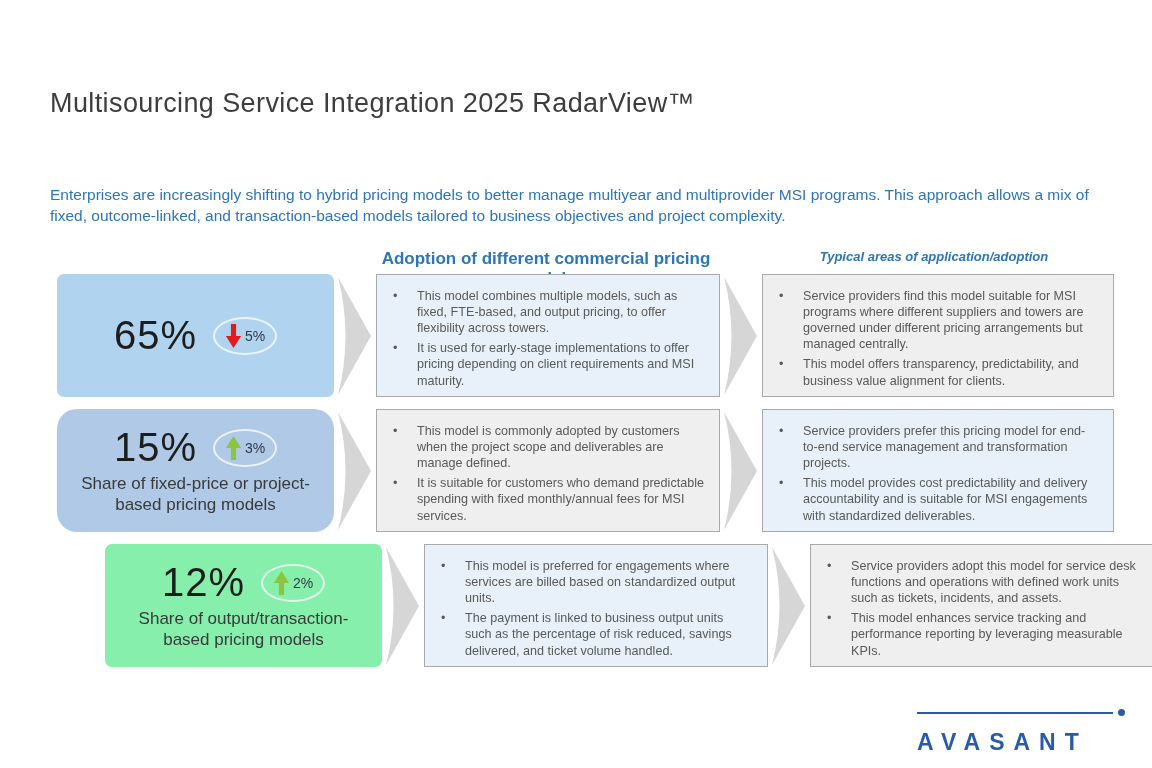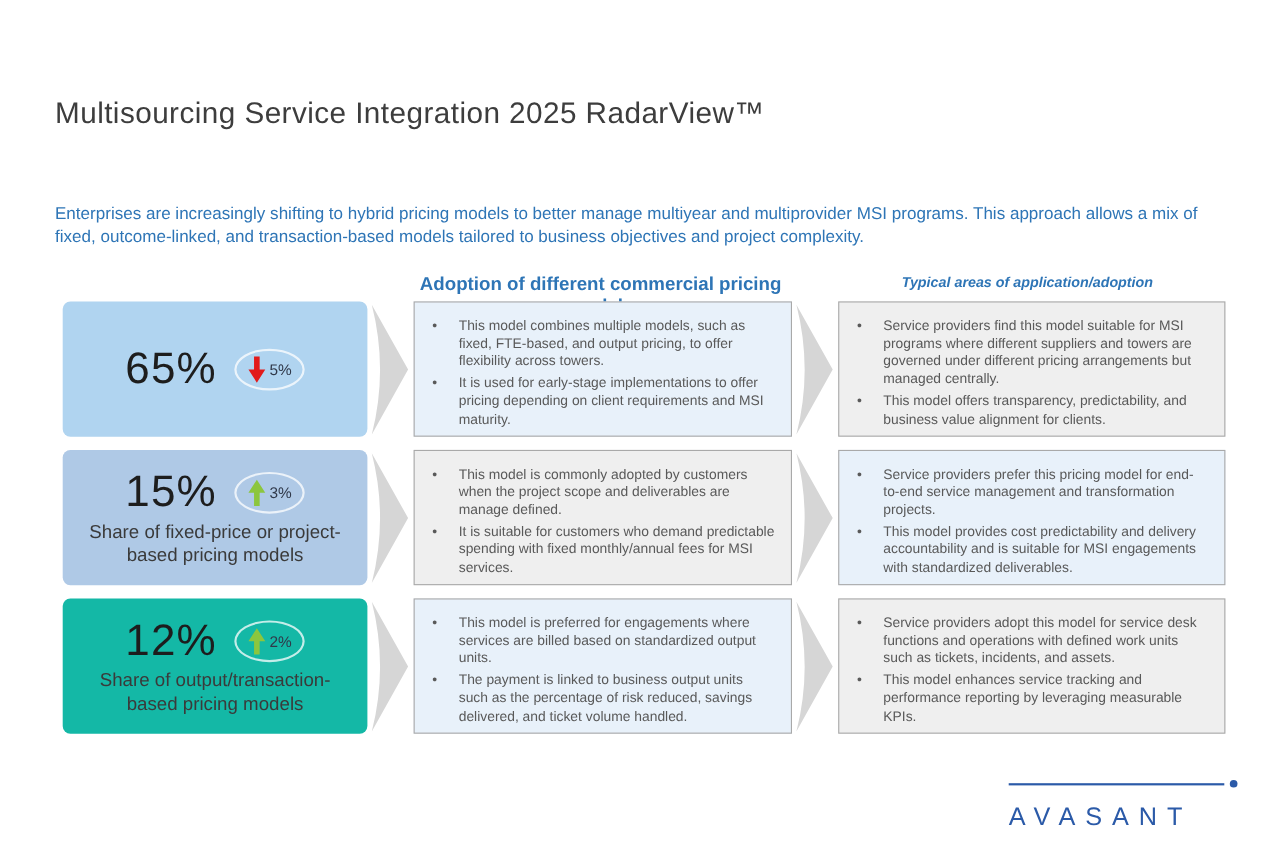--- a/index.html
+++ b/index.html
@@ -32,22 +32,22 @@
     position:absolute; left:57px; top:274px; width:1060px;
     display:flex; flex-direction:column; gap:12px;
   }
   .row { display:flex; align-items:stretch; height:123px; }
   .stat-box {
     width:277px; flex:none; border-radius:7px;
     display:flex; flex-direction:column; align-items:center; justify-content:center;
     padding:19px 10px;
   }
   .row:nth-child(1) .stat-box { background:#B0D4F0; }
-  .row:nth-child(2) .stat-box { background:#AFC9E6; }
-  .row:nth-child(3) .stat-box { background:#14b8a6; }
+  .row:nth-child(2) .stat-box { background:#AFC9E6;border-radius:20px; }
+  .row:nth-child(3) .stat-box { background:#86efac;margin-left:48px; }
   .stat-top { display:flex; align-items:center; gap:16px; }
   .stat-value { font-size:40px; color:#1d1d1d; letter-spacing:1px; }
   .trend-badge {
     width:64px; height:38px; border:2px solid rgba(255,255,255,0.75);
     border-radius:50%; display:flex; align-items:center; justify-content:center; gap:3px;
   }
   .trend-value { font-size:14px; color:#30394a; }
   .stat-label {
     margin-top:4px; width:234px; text-align:center;
     font-size:17px; line-height:1.22; color:#3a3a3a;
@@ -68,21 +68,21 @@
   .bullet { display:flex; font-size:12.6px; line-height:1.28; color:#595959; }
   .bullet .dot { flex:none; width:28px; text-align:left; padding-left:4px; color:#595959; }
   .bullet .txt { flex:1; }
   .logo {
     position:absolute; right:27px; bottom:12px; width:208px;
   }
   .logo-rule { position:relative; height:8px; }
   .logo-line { position:absolute; left:0; top:3px; width:196px; height:2px; background:#2B5AA8; }
   .logo-dot { position:absolute; right:0; top:0; width:7px; height:7px; border-radius:50%; background:#2B5AA8; }
   .logo-text {
-    margin-top:12px; font-size:23px; color:#2B5AA8; font-weight:400;
+    margin-top:12px; font-size:23px; color:#2B5AA8; font-weight:700;
     letter-spacing:9px; white-space:nowrap;
   }
 </style>
 </head>
 <body>
 
 <h1 class="title">Multisourcing Service Integration 2025 RadarView™</h1>
 
 <p class="subtitle">Enterprises are increasingly shifting to hybrid pricing models to better manage multiyear and multiprovider MSI programs. This approach allows a mix of fixed, outcome-linked, and transaction-based models tailored to business objectives and project complexity.</p>
 

